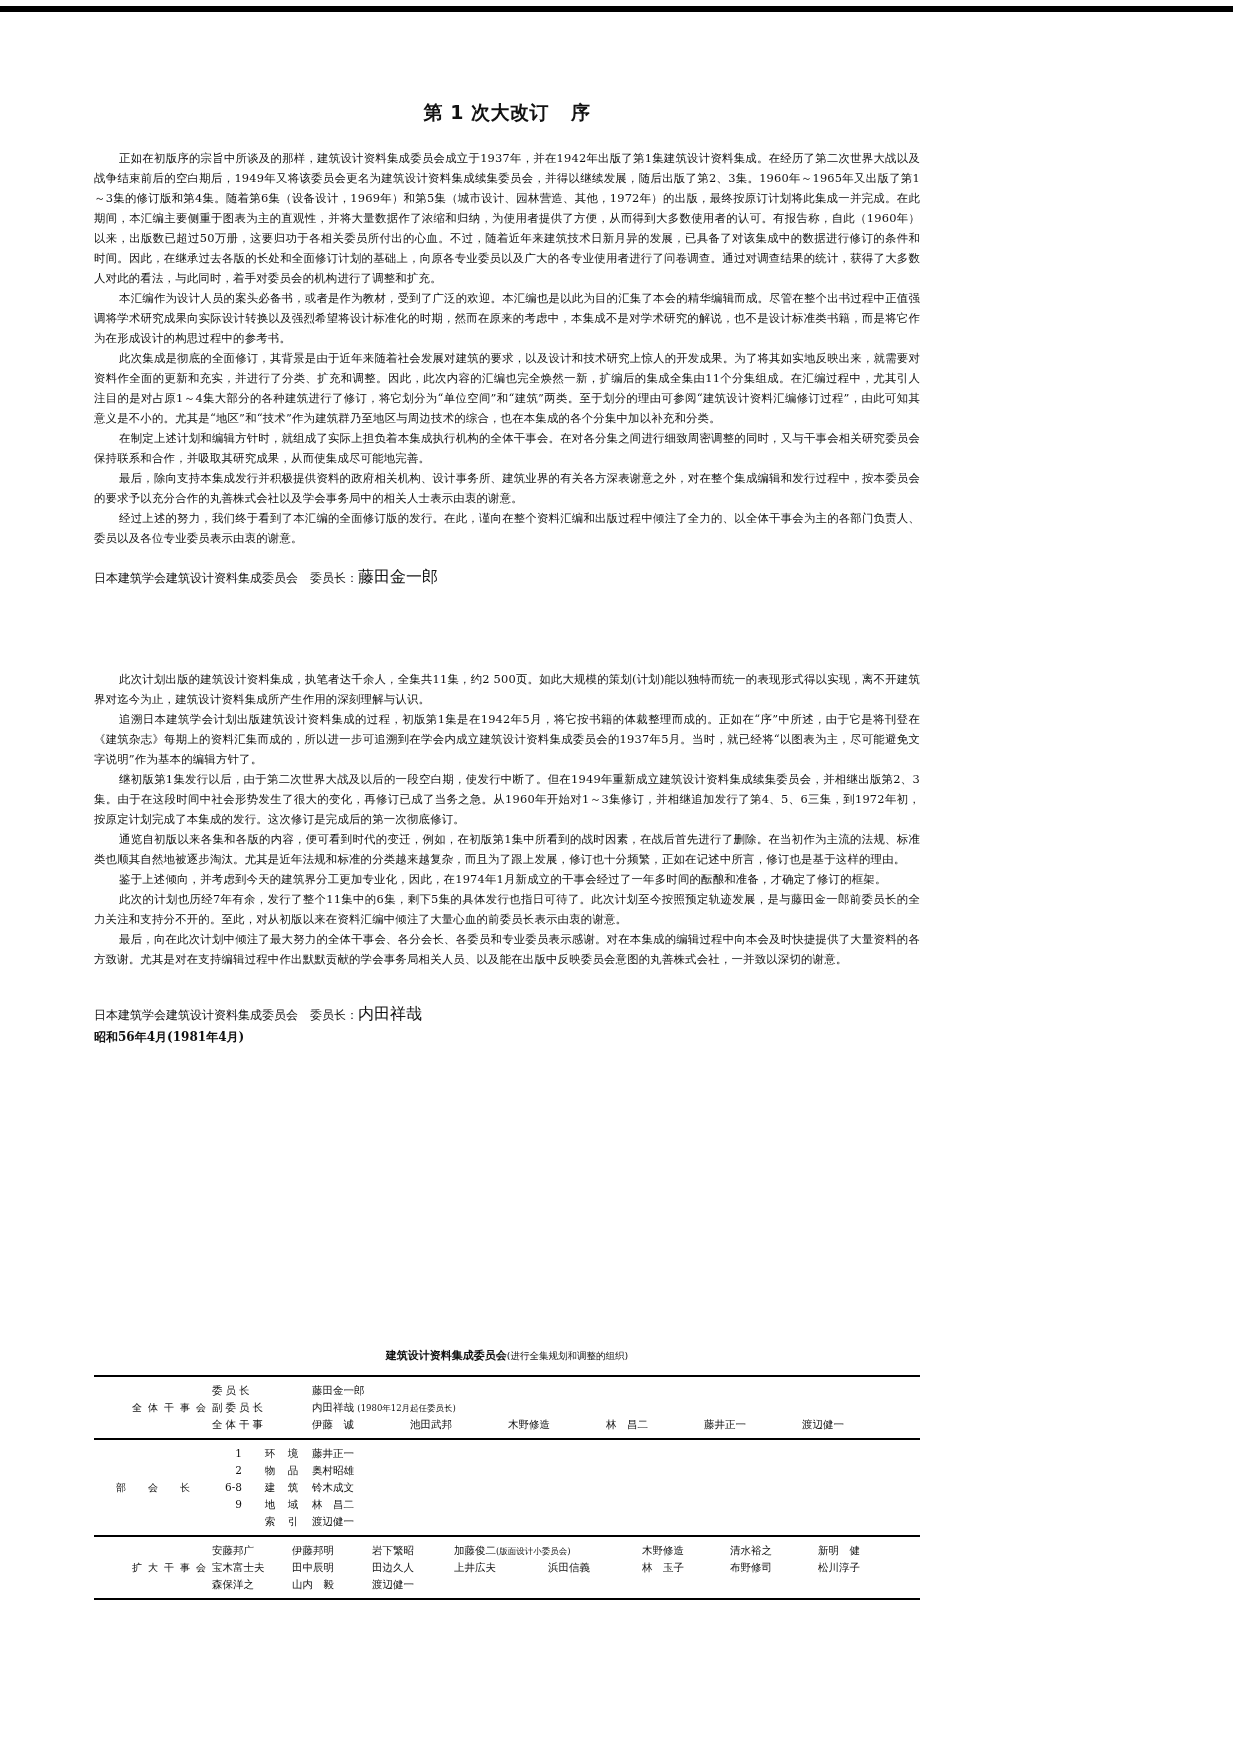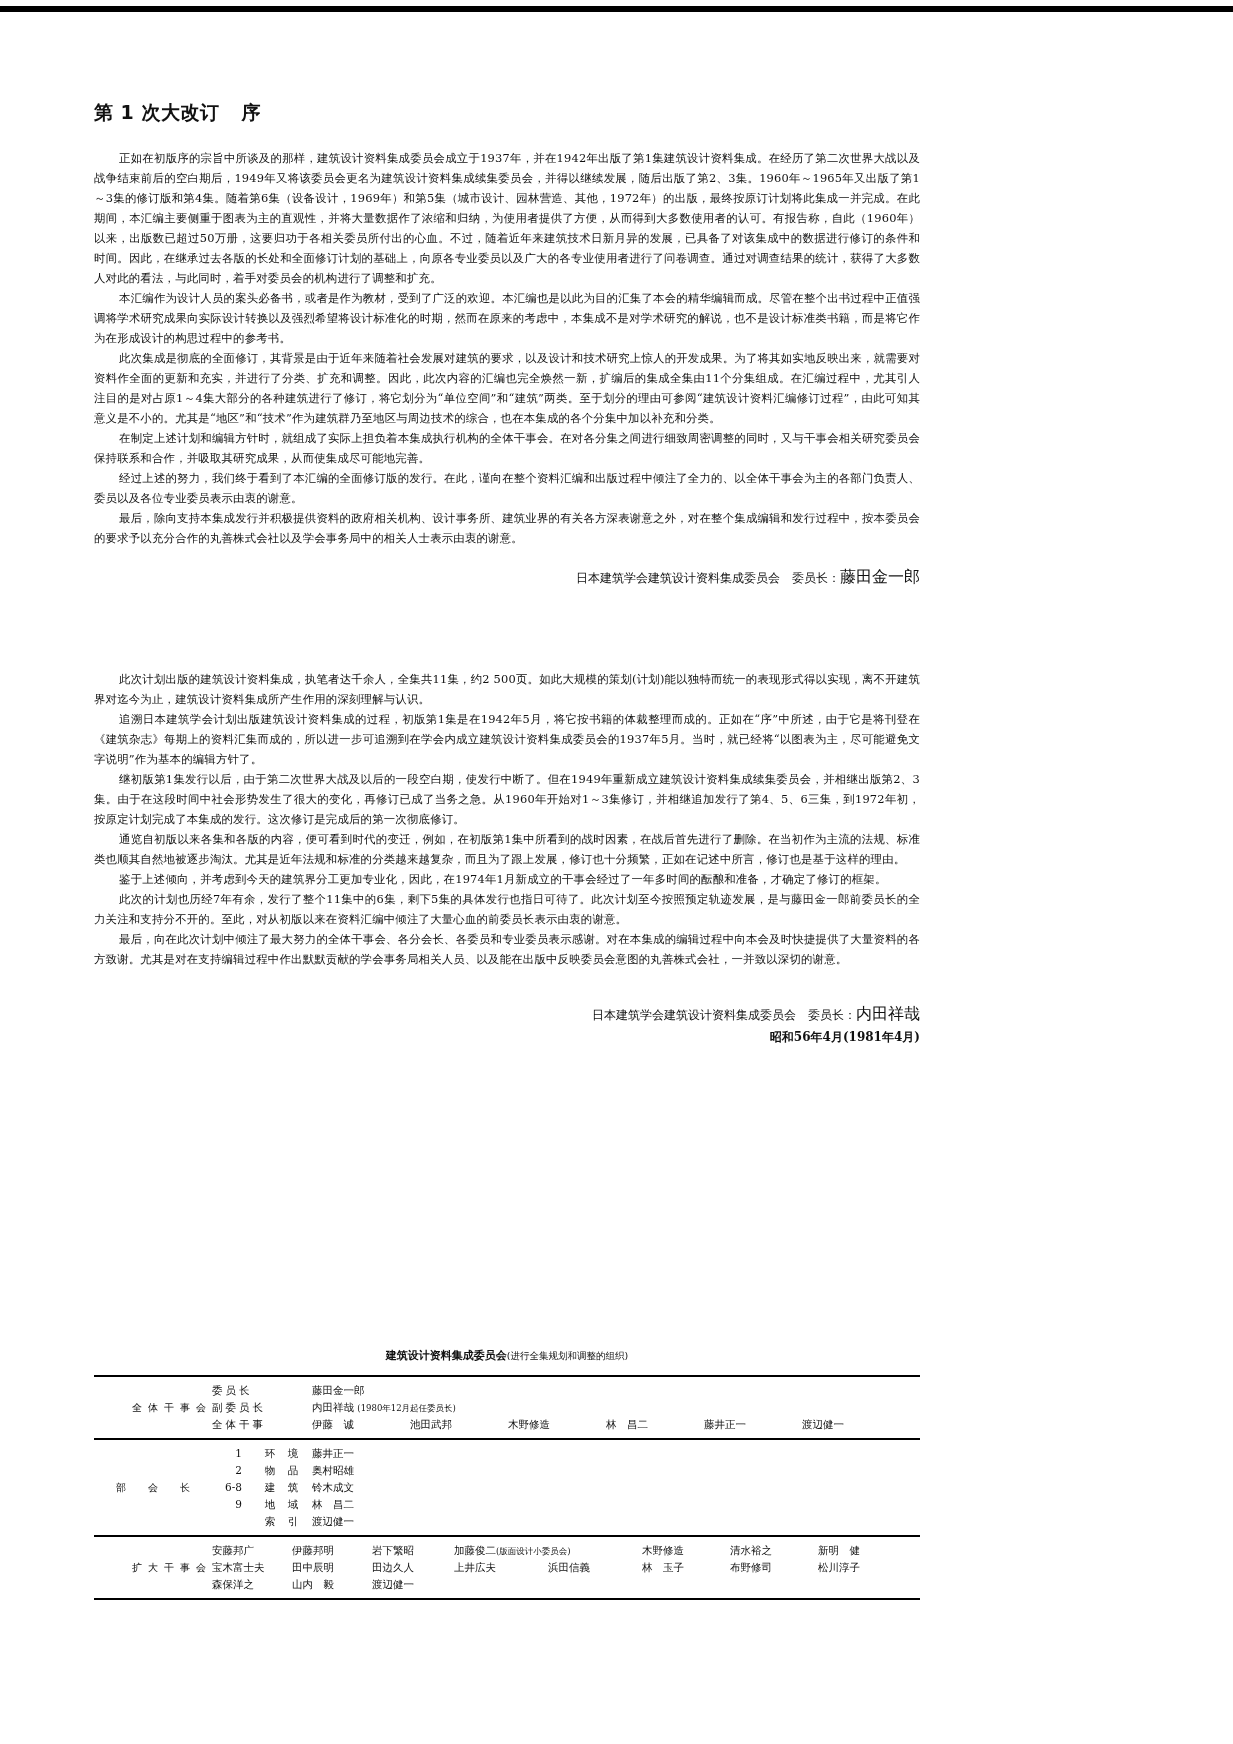--- a/index.html
+++ b/index.html
@@ -1,25 +1,25 @@
 <!DOCTYPE html>
 <html><head>
 <meta charset="utf-8">
 <style>
   html, body { margin:0; padding:0; background:#ffffff; }
   body { width:1233px; height:1744px; position:relative; overflow:hidden;
          font-family:"DejaVu Serif", "Liberation Serif", serif; color:#111; }
   .top-rule { position:absolute; left:0; top:6px; width:1233px; height:6px; background:#000; }
   .page { position:absolute; left:94px; top:100px; width:826px; }
   h1.title { font-family:"DejaVu Sans","Liberation Sans",sans-serif; font-weight:bold;
-             font-size:19px; margin:0 0 22px 0; letter-spacing:0.5px; }
+             font-size:19px; margin:0 0 22px 0; letter-spacing:0.5px;text-align:center; }
   h1.title .gap { display:inline-block; width:22px; }
   p.para { margin:0; font-size:11.4px; line-height:20px; text-indent:2.2em; text-align:justify;
            letter-spacing:0.2px; }
-  .sig { text-align:right; font-size:12px; line-height:22px; margin-top:18px; }
+  .sig { text-align:left; font-size:12px; line-height:22px; margin-top:18px; }
   .sig .name { font-size:16px; }
   .sig .date { font-weight:bold; }
   .sec2 { margin-top:80px; }
   .sig2 { margin-top:34px; }
   .committee { position:absolute; left:94px; top:1348px; width:826px; font-size:10.5px; }
   .committee .ctitle { font-family:"DejaVu Sans","Liberation Sans",sans-serif; font-weight:bold; font-size:11px;text-align:center; }
   .committee .ctitle small { font-weight:normal; font-size:9.5px; }
   .rule { height:2px; background:#000; margin:0; }
   .block { display:flex; align-items:center; padding:5px 0; }
   .block .label { width:118px; font-size:10px; font-weight:normal; letter-spacing:6px;
@@ -41,22 +41,22 @@
 <div class="page">
   <h1 class="title">
     <span>第 1 次大改订</span><span class="gap"></span><span>序</span>
   </h1>
 
   <section>
     <p class="para">正如在初版序的宗旨中所谈及的那样，建筑设计资料集成委员会成立于1937年，并在1942年出版了第1集建筑设计资料集成。在经历了第二次世界大战以及战争结束前后的空白期后，1949年又将该委员会更名为建筑设计资料集成续集委员会，并得以继续发展，随后出版了第2、3集。1960年～1965年又出版了第1～3集的修订版和第4集。随着第6集（设备设计，1969年）和第5集（城市设计、园林营造、其他，1972年）的出版，最终按原订计划将此集成一并完成。在此期间，本汇编主要侧重于图表为主的直观性，并将大量数据作了浓缩和归纳，为使用者提供了方便，从而得到大多数使用者的认可。有报告称，自此（1960年）以来，出版数已超过50万册，这要归功于各相关委员所付出的心血。不过，随着近年来建筑技术日新月异的发展，已具备了对该集成中的数据进行修订的条件和时间。因此，在继承过去各版的长处和全面修订计划的基础上，向原各专业委员以及广大的各专业使用者进行了问卷调查。通过对调查结果的统计，获得了大多数人对此的看法，与此同时，着手对委员会的机构进行了调整和扩充。</p>
     <p class="para">本汇编作为设计人员的案头必备书，或者是作为教材，受到了广泛的欢迎。本汇编也是以此为目的汇集了本会的精华编辑而成。尽管在整个出书过程中正值强调将学术研究成果向实际设计转换以及强烈希望将设计标准化的时期，然而在原来的考虑中，本集成不是对学术研究的解说，也不是设计标准类书籍，而是将它作为在形成设计的构思过程中的参考书。</p>
     <p class="para">此次集成是彻底的全面修订，其背景是由于近年来随着社会发展对建筑的要求，以及设计和技术研究上惊人的开发成果。为了将其如实地反映出来，就需要对资料作全面的更新和充实，并进行了分类、扩充和调整。因此，此次内容的汇编也完全焕然一新，扩编后的集成全集由11个分集组成。在汇编过程中，尤其引人注目的是对占原1～4集大部分的各种建筑进行了修订，将它划分为“单位空间”和“建筑”两类。至于划分的理由可参阅“建筑设计资料汇编修订过程”，由此可知其意义是不小的。尤其是“地区”和“技术”作为建筑群乃至地区与周边技术的综合，也在本集成的各个分集中加以补充和分类。</p>
     <p class="para">在制定上述计划和编辑方针时，就组成了实际上担负着本集成执行机构的全体干事会。在对各分集之间进行细致周密调整的同时，又与干事会相关研究委员会保持联系和合作，并吸取其研究成果，从而使集成尽可能地完善。</p>
+    <p class="para">最后，除向支持本集成发行并积极提供资料的政府相关机构、设计事务所、建筑业界的有关各方深表谢意之外，对在整个集成编辑和发行过程中，按本委员会的要求予以充分合作的丸善株式会社以及学会事务局中的相关人士表示由衷的谢意。</p>
     <p class="para">经过上述的努力，我们终于看到了本汇编的全面修订版的发行。在此，谨向在整个资料汇编和出版过程中倾注了全力的、以全体干事会为主的各部门负责人、委员以及各位专业委员表示由衷的谢意。</p>
-    <p class="para">最后，除向支持本集成发行并积极提供资料的政府相关机构、设计事务所、建筑业界的有关各方深表谢意之外，对在整个集成编辑和发行过程中，按本委员会的要求予以充分合作的丸善株式会社以及学会事务局中的相关人士表示由衷的谢意。</p>
     <div class="sig">
       <div><span>日本建筑学会建筑设计资料集成委员会　委员长：</span><span class="name">藤田金一郎</span></div>
     </div>
   </section>
 
   <section class="sec2">
     <p class="para">此次计划出版的建筑设计资料集成，执笔者达千余人，全集共11集，约2 500页。如此大规模的策划(计划)能以独特而统一的表现形式得以实现，离不开建筑界对迄今为止，建筑设计资料集成所产生作用的深刻理解与认识。</p>
     <p class="para">追溯日本建筑学会计划出版建筑设计资料集成的过程，初版第1集是在1942年5月，将它按书籍的体裁整理而成的。正如在“序”中所述，由于它是将刊登在《建筑杂志》每期上的资料汇集而成的，所以进一步可追溯到在学会内成立建筑设计资料集成委员会的1937年5月。当时，就已经将“以图表为主，尽可能避免文字说明”作为基本的编辑方针了。</p>
     <p class="para">继初版第1集发行以后，由于第二次世界大战及以后的一段空白期，使发行中断了。但在1949年重新成立建筑设计资料集成续集委员会，并相继出版第2、3集。由于在这段时间中社会形势发生了很大的变化，再修订已成了当务之急。从1960年开始对1～3集修订，并相继追加发行了第4、5、6三集，到1972年初，按原定计划完成了本集成的发行。这次修订是完成后的第一次彻底修订。</p>
     <p class="para">通览自初版以来各集和各版的内容，便可看到时代的变迁，例如，在初版第1集中所看到的战时因素，在战后首先进行了删除。在当初作为主流的法规、标准类也顺其自然地被逐步淘汰。尤其是近年法规和标准的分类越来越复杂，而且为了跟上发展，修订也十分频繁，正如在记述中所言，修订也是基于这样的理由。</p>

